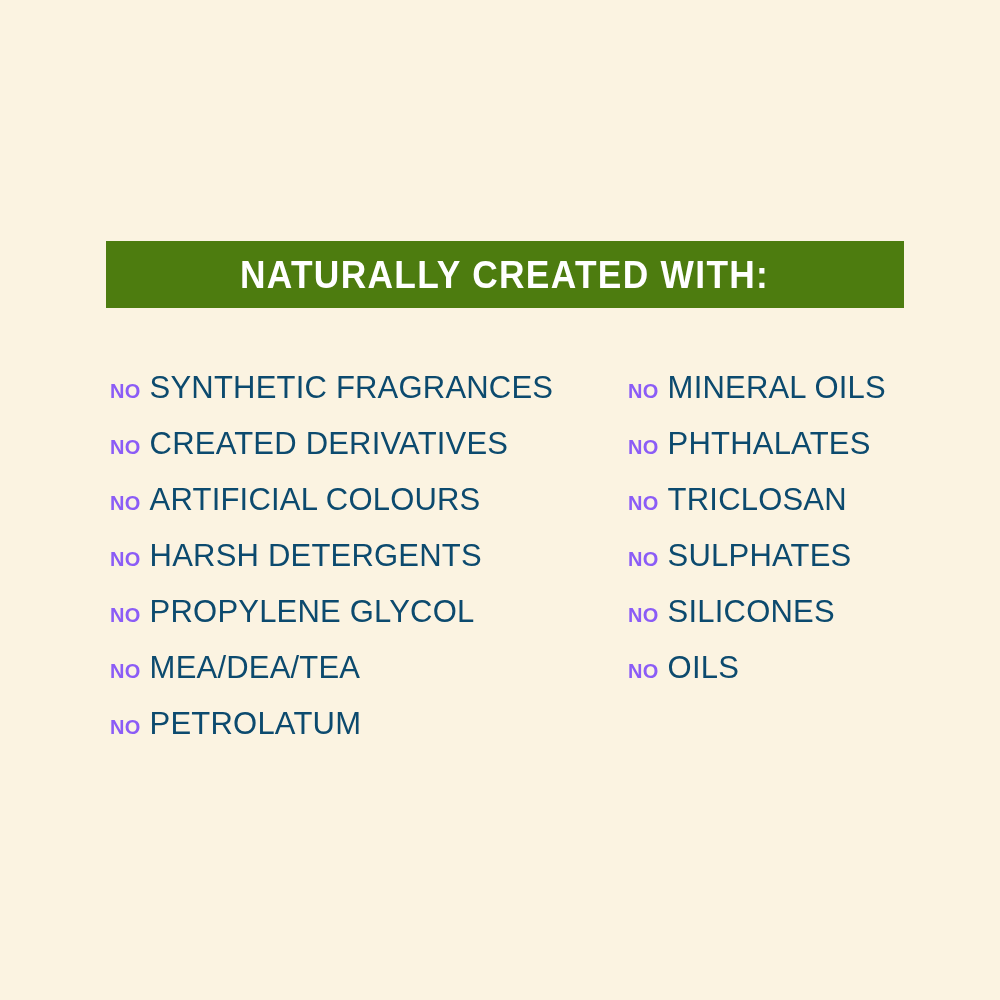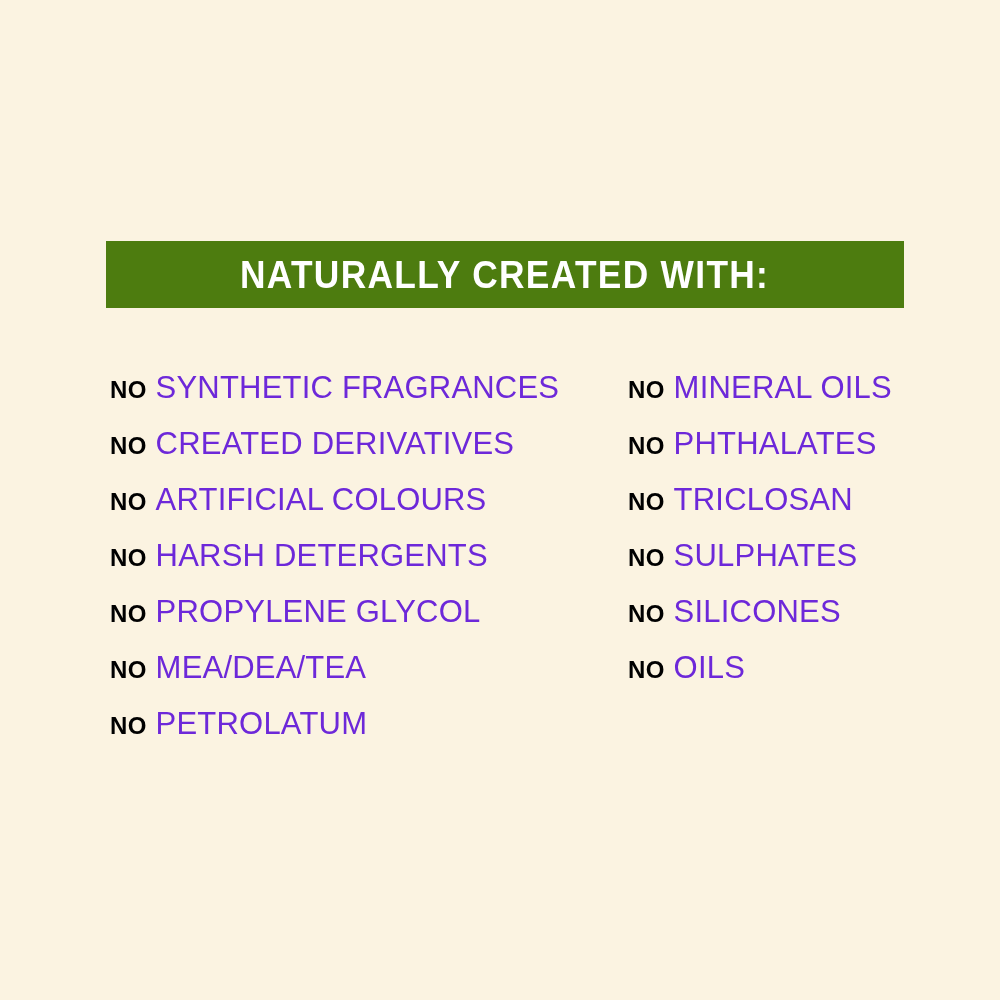--- a/index.html
+++ b/index.html
@@ -68,32 +68,32 @@
 
   .row {
     height: 56px;
     line-height: 56px;
     white-space: nowrap;
     font-size: 0;
   }
 
   .no {
     font-family: "Liberation Sans", sans-serif;
-    font-size: 24px;
+    font-size: 20px;
     font-weight: bold;
-    color: #000000;
+    color: #8b5cf6;
     letter-spacing: 0.3px;
     vertical-align: baseline;
   }
 
   .term {
     font-family: "Liberation Sans", sans-serif;
     font-size: 31px;
     font-weight: normal;
-    color: #6d28d9;
+    color: #0c4a6e;
     letter-spacing: 0.2px;
     margin-left: 9px;
     vertical-align: baseline;
   }
 </style>
 </head>
 <body>
 
 <div class="poster">
 

